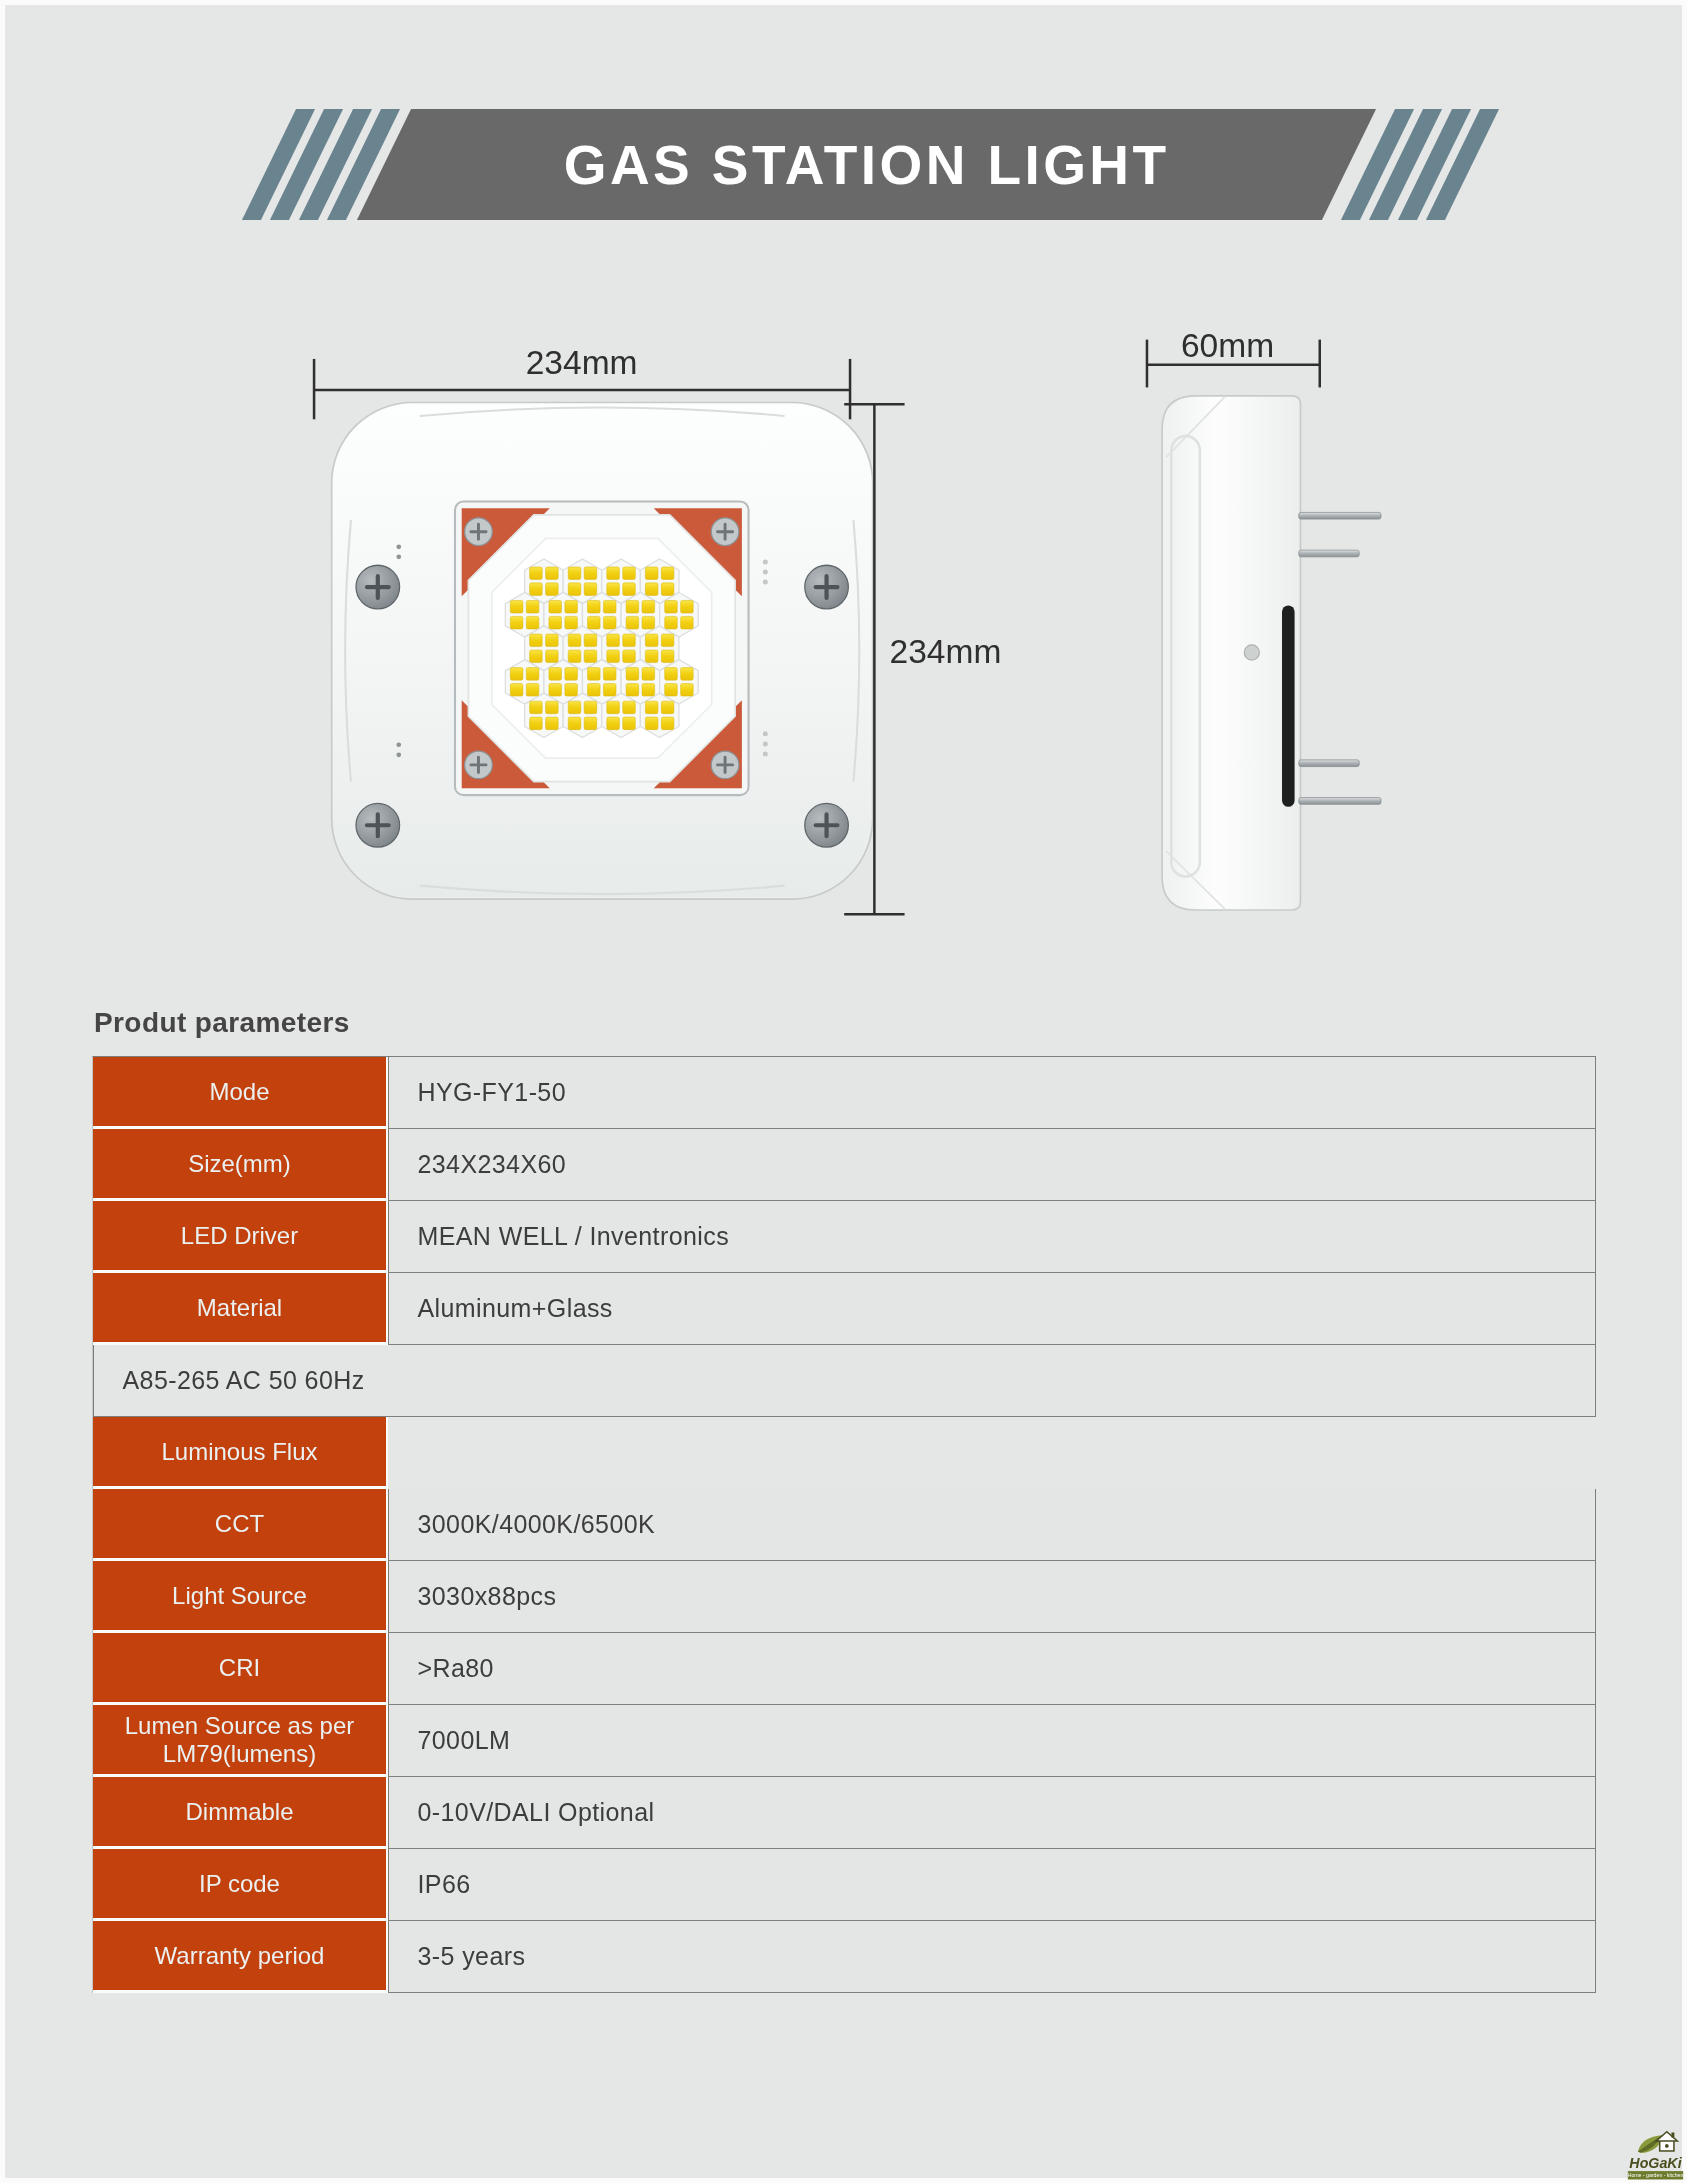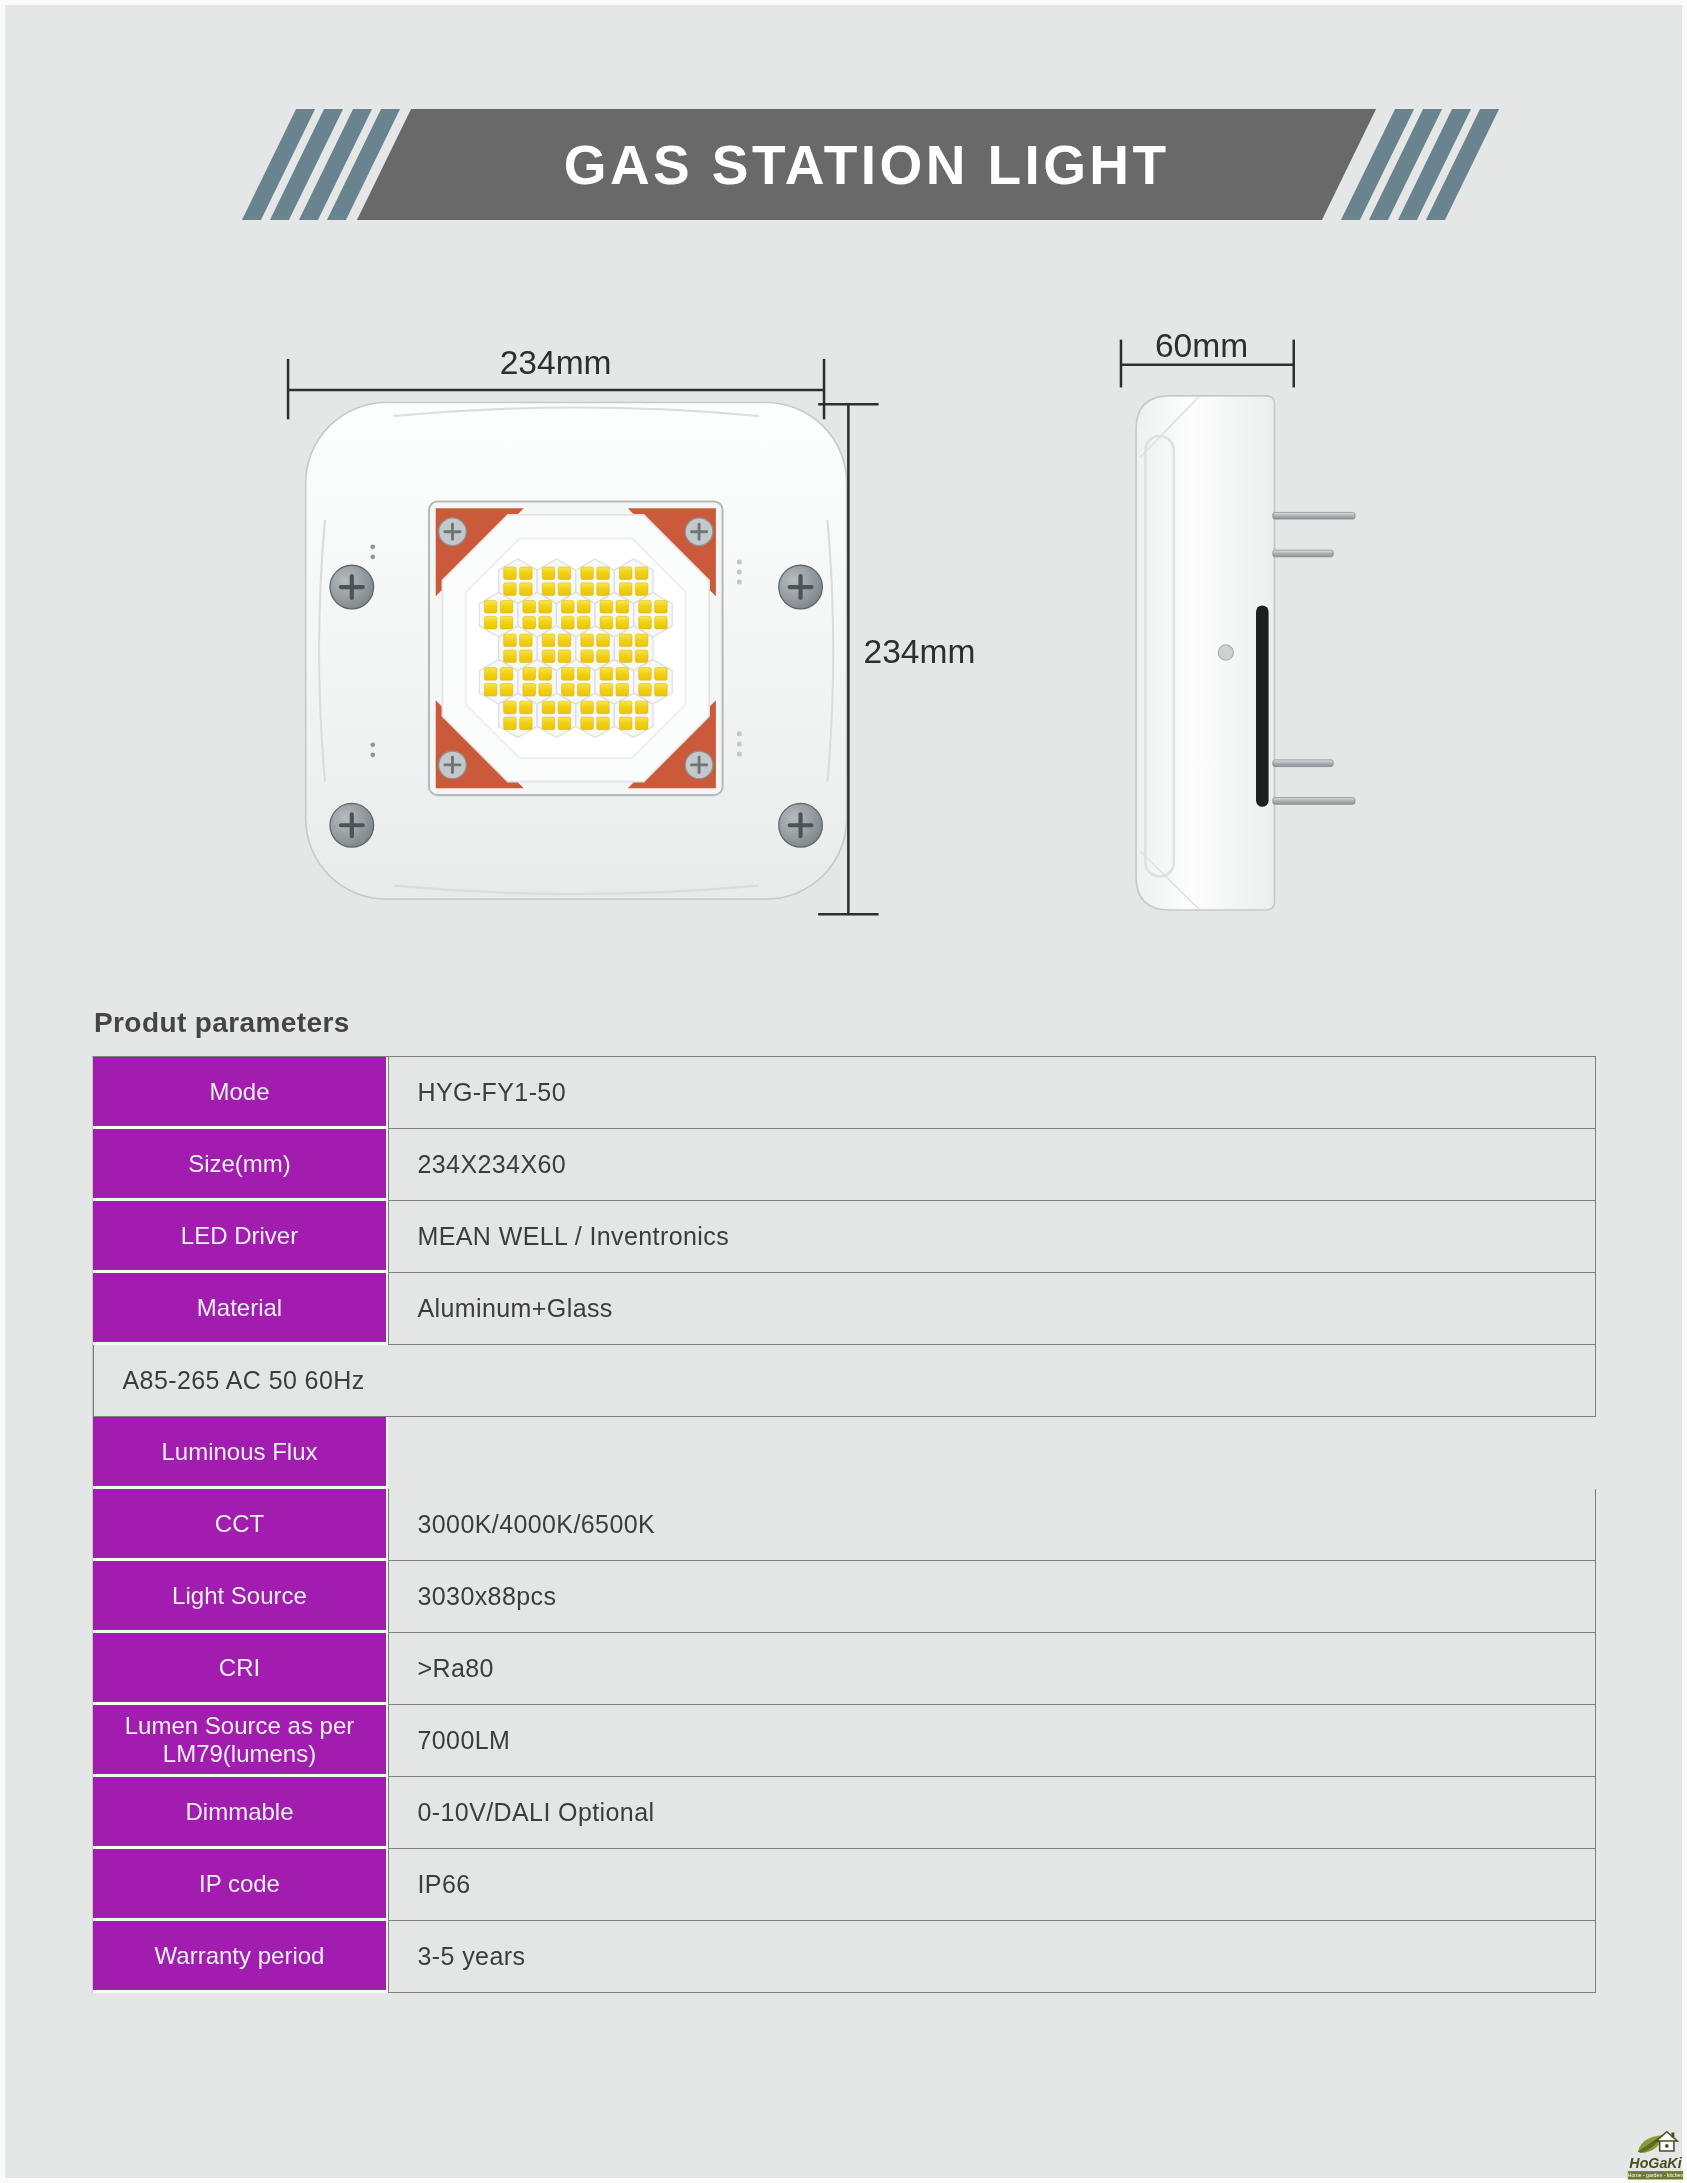--- a/index.html
+++ b/index.html
@@ -25,39 +25,39 @@
     white-space:nowrap;
   }
   .stripe{
     position:absolute;top:0;width:18.5px;height:111px;
     background:#69838f;transform:skewX(-26deg);
   }
   .s-l1{left:269px}.s-l2{left:297px}.s-l3{left:326px}.s-l4{left:354px}
   .s-r1{left:1368px}.s-r2{left:1396px}.s-r3{left:1425px}.s-r4{left:1453px}
 
   
-  .diagram{position:absolute;left:226px;top:310px;width:1233px;height:638px;}
+  .diagram{position:absolute;left:252px;top:310px;width:1233px;height:638px;}
   svg text{font-family:"Liberation Sans", sans-serif;}
   .dim-label{font-size:40px;fill:#2f2f2f;}
 
   
   .param-heading{
     position:absolute;left:94px;top:1007px;
     font-size:28px;color:#454545;letter-spacing:0.4px;font-weight:bold;
   }
   .param-table{
     position:absolute;left:92px;top:1056px;width:1504px;
     border-top:1.7px solid #7e7e7e;
     border-left:1.7px solid #c3c7c6;
     box-sizing:border-box;
   }
   .param-row{display:flex;height:72px;}
   .cell-label{
     width:295px;box-sizing:border-box;
-    background:#a21caf;
+    background:#c2410c;
     border-bottom:3.4px solid #fafbfb;
     border-right:2.5px solid #fafbfb;
     color:#ebf0f1;font-size:24px;line-height:1.15;
     display:flex;align-items:center;justify-content:center;
     text-align:center;padding:0 11.7px;
   }
   .cell-value{
     flex:1;box-sizing:border-box;
     background:#e4e5e5;
     border-right:1.7px solid #7e7e7e;

